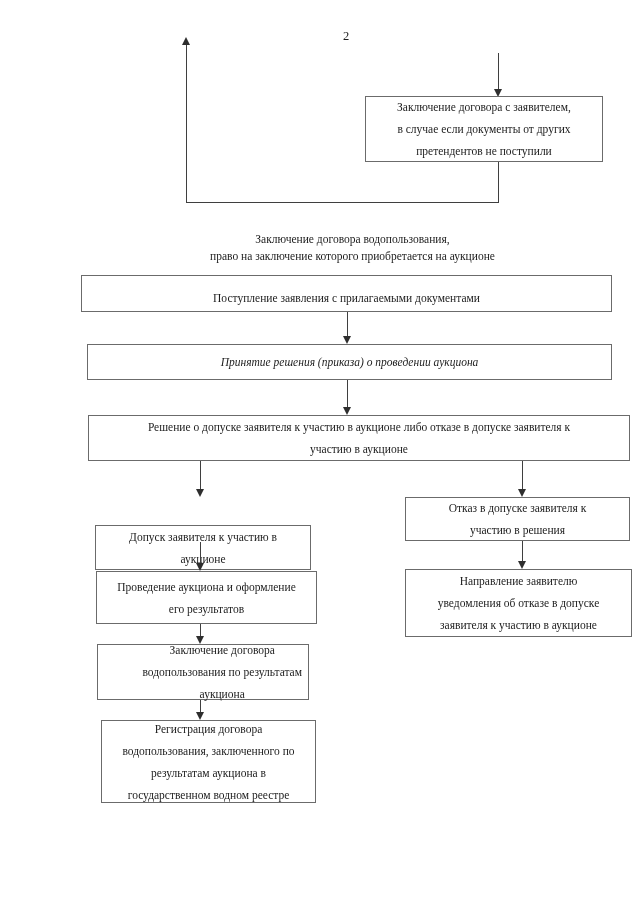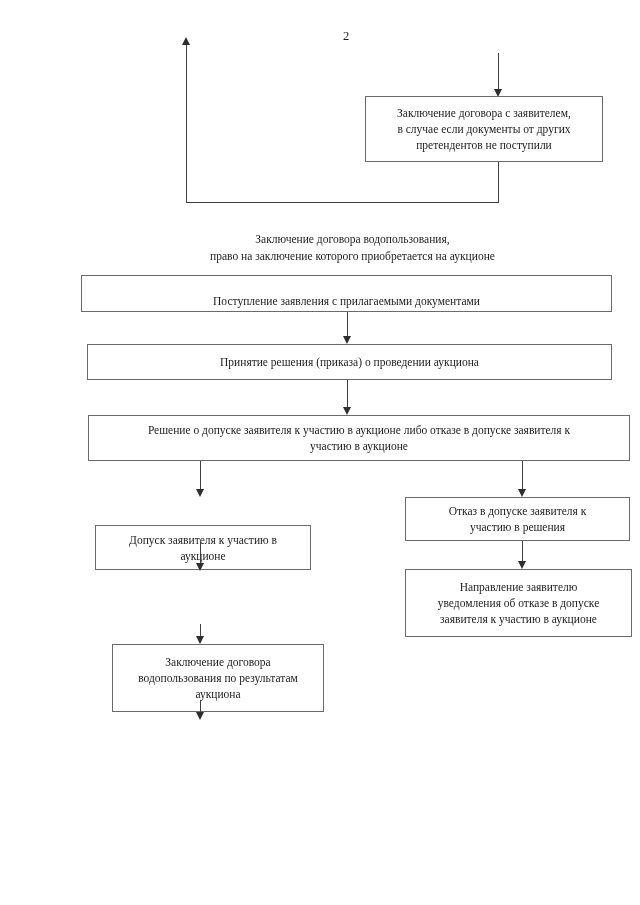--- a/index.html
+++ b/index.html
@@ -13,21 +13,21 @@
   }
   .box{
     position:absolute;
     box-sizing:border-box;
     border:1px solid #6b6b6b;
     display:flex;
     align-items:center;
     justify-content:center;
     text-align:center;
     font-size:11.5px;
-    line-height:16px;
+    line-height:22px;
     padding:2px 6px;
     background:#ffffff;
   }
   .box-label{white-space:pre-line;}
   .plain-text{
     position:absolute;
     text-align:center;
     font-size:11.5px;
     line-height:17px;
     white-space:pre-line;
@@ -75,21 +75,21 @@
   <div class="plain-text" style="left:60px;top:231px;width:585px;">Заключение договора водопользования,
 право на заключение которого приобретается на аукционе</div>
 
   <div class="box" style="left:81px;top:275px;width:531px;height:37px;align-items:flex-end;">
     <span class="box-label">Поступление заявления с прилагаемыми документами</span>
   </div>
 
   <div class="vline" style="left:347px;top:312px;height:25px;"></div>
   <div class="head-down" style="left:343px;top:336px;"></div>
 
-  <div class="box" style="left:87px;top:344px;width:525px;height:36px;">
+  <div class="box" style="left:87px;top:344px;width:525px;height:36px;font-style:italic;">
     <span class="box-label">Принятие решения (приказа) о проведении аукциона</span>
   </div>
 
   <div class="vline" style="left:347px;top:380px;height:28px;"></div>
   <div class="head-down" style="left:343px;top:407px;"></div>
 
   <div class="box" style="left:88px;top:415px;width:542px;height:46px;">
     <span class="box-label">Решение о допуске заявителя к участию в аукционе либо отказе в допуске заявителя к
 участию в аукционе</span>
   </div>
@@ -100,33 +100,43 @@
   <div class="head-down" style="left:518px;top:489px;"></div>
 
   <div class="box" style="left:95px;top:497px;width:216px;height:45px;margin-top:28px;">
     <span class="box-label">Допуск заявителя к участию в
 аукционе</span>
   </div>
 
   <div class="vline" style="left:200px;top:542px;height:22px;"></div>
   <div class="head-down" style="left:196px;top:563px;"></div>
 
+  <div class="box" style="left:96px;top:571px;width:221px;height:53px;">
+    <span class="box-label">Проведение аукциона и оформление
+его результатов</span>
+  </div>
 
   <div class="vline" style="left:200px;top:624px;height:13px;"></div>
   <div class="head-down" style="left:196px;top:636px;"></div>
 
-  <div class="box" style="left:112px;top:644px;width:212px;height:68px;">
+  <div class="box" style="left:97px;top:644px;width:212px;height:56px;justify-content:flex-end;">
     <span class="box-label">Заключение договора
 водопользования по результатам
 аукциона</span>
   </div>
 
   <div class="vline" style="left:200px;top:700px;height:13px;"></div>
   <div class="head-down" style="left:196px;top:712px;"></div>
 
+  <div class="box" style="left:101px;top:720px;width:215px;height:83px;">
+    <span class="box-label">Регистрация договора
+водопользования, заключенного по
+результатам аукциона в
+государственном водном реестре</span>
+  </div>
 
   <div class="box" style="left:405px;top:497px;width:225px;height:44px;">
     <span class="box-label">Отказ в допуске заявителя к
 участию в решения</span>
   </div>
 
   <div class="vline" style="left:522px;top:541px;height:21px;"></div>
   <div class="head-down" style="left:518px;top:561px;"></div>
 
   <div class="box" style="left:405px;top:569px;width:227px;height:68px;">

